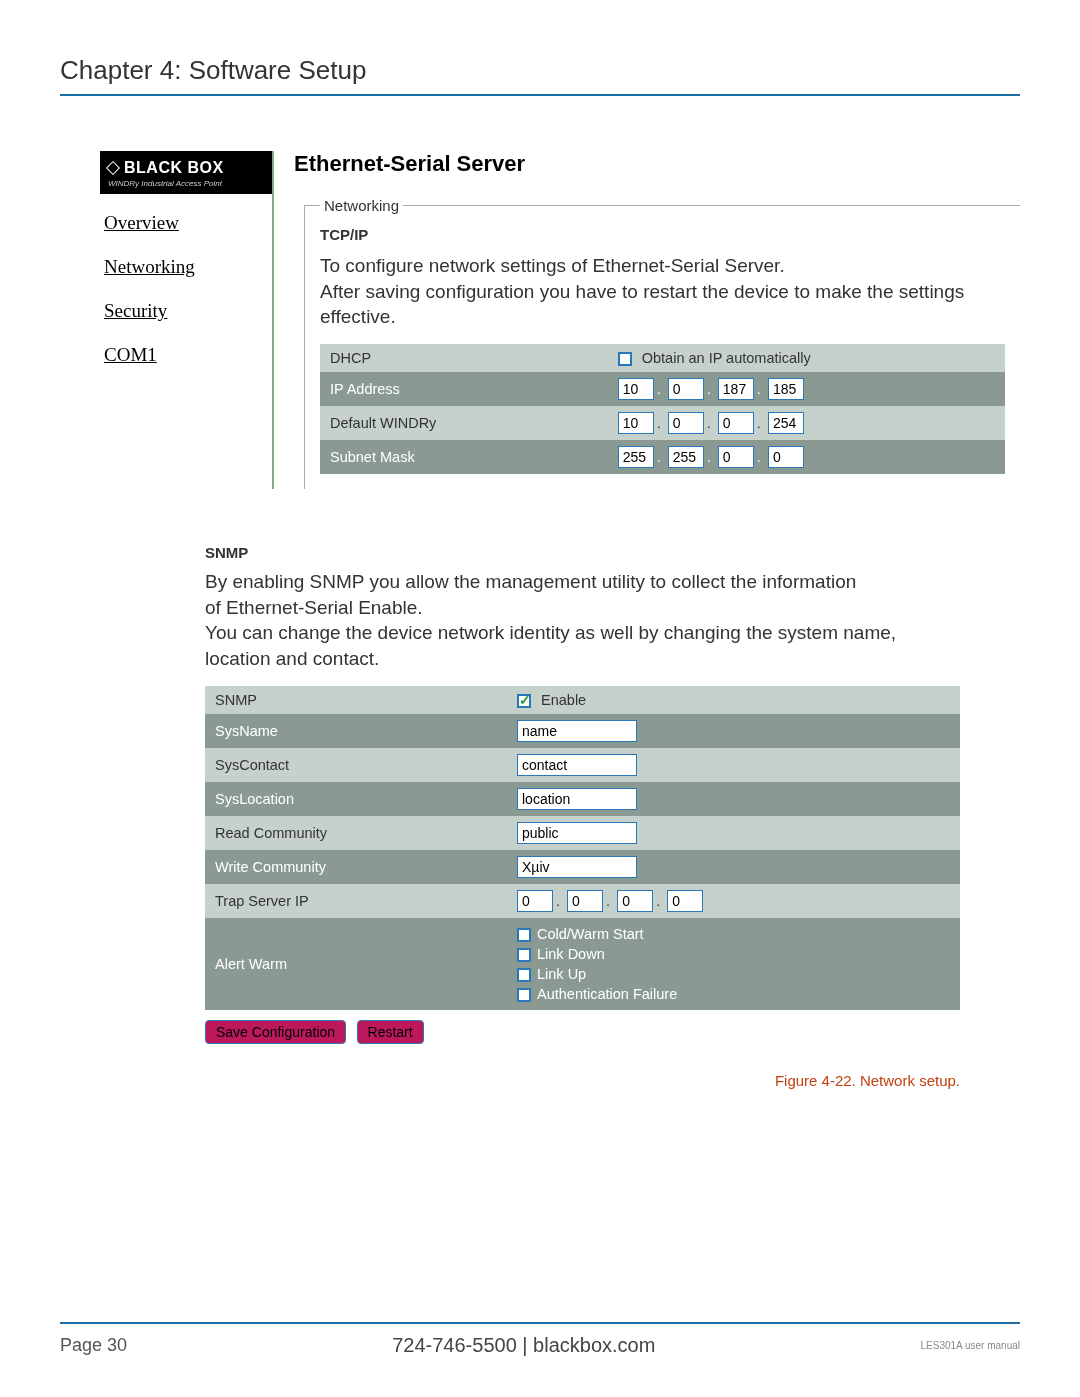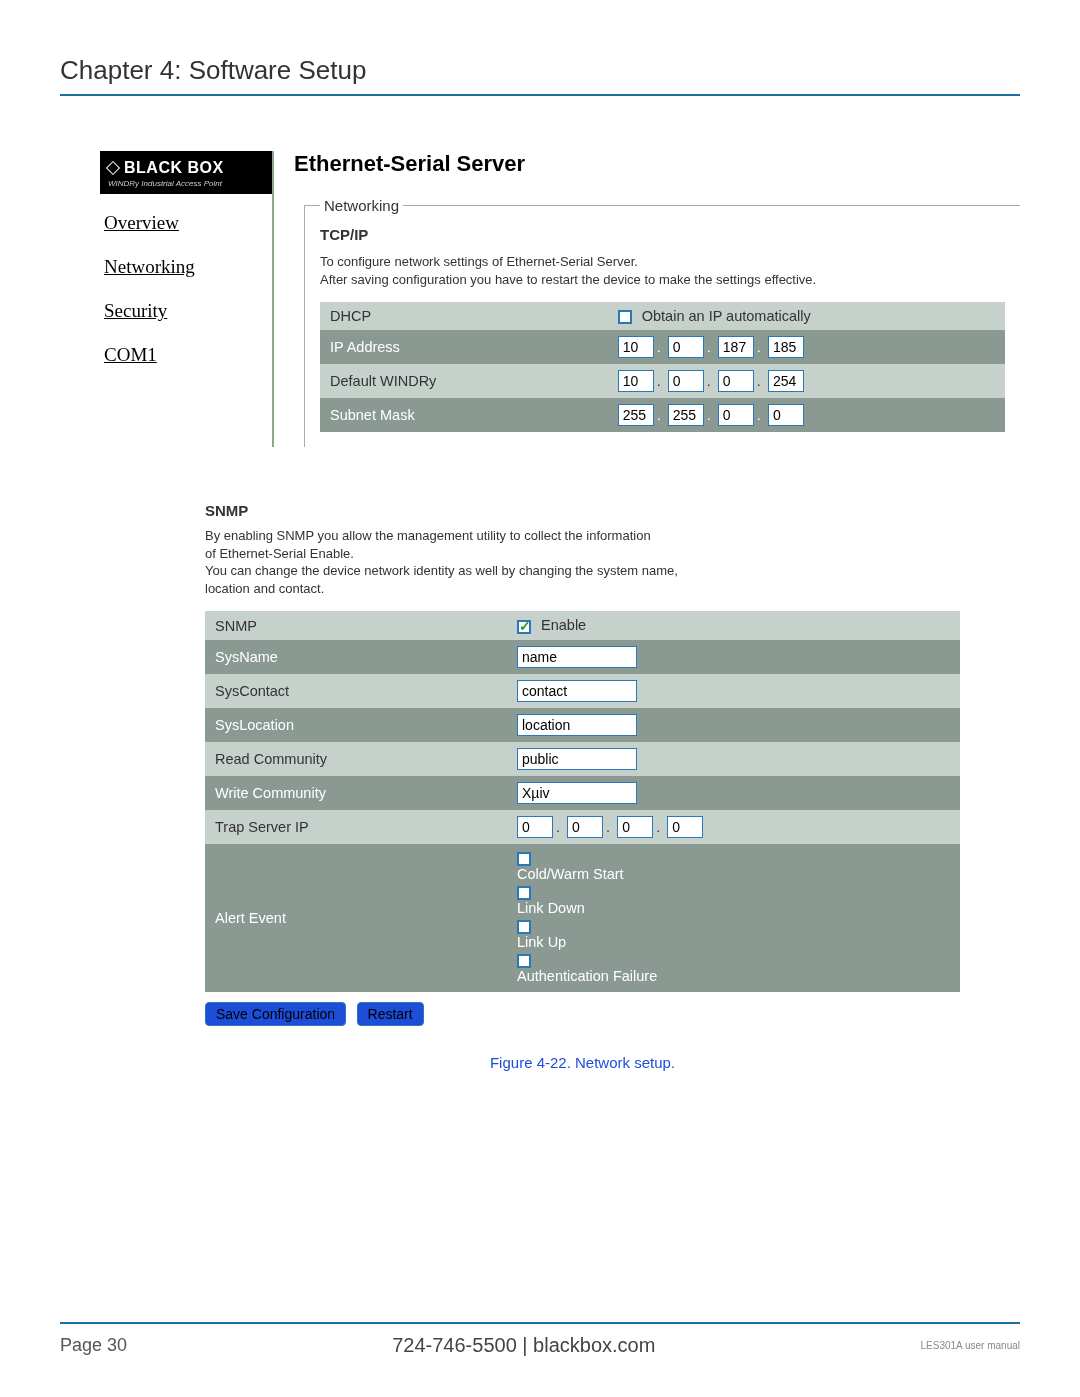--- a/index.html
+++ b/index.html
@@ -100,21 +100,21 @@
     padding: 0 4px;
     font-size: 15px;
     color: #333;
   }
   .section-label {
     font-weight: bold;
     font-size: 15px;
     margin-bottom: 10px;
   }
   .desc {
-    font-size: 13px;
+    font-size: 19px;
     line-height: 1.35;
     margin-bottom: 14px;
   }
   table.cfg {
     border-collapse: collapse;
     width: 100%;
     font-size: 14.5px;
   }
   table.cfg td {
     padding: 6px 10px;
@@ -157,41 +157,40 @@
   
   .snmp-block {
     margin: 55px 60px 0 145px;
   }
   .snmp-block .section-label { margin-bottom: 8px; }
   .snmp-block .desc { margin-bottom: 14px; }
   .snmp-table { width: 630px; }
   .snmp-table td:first-child { width: 40%; }
   .alert-list div {
     display: flex;
-    align-items: flex-start;
+    align-items: flex-end;
     padding: 2px 0;
     color: #fff;
-    flex-direction: column;
   }
   .btnrow {
     margin-top: 10px;
   }
   button.cfgbtn {
     border: 1px solid #2a78b8;
     border-radius: 4px;
-    background: #1d4ed8;
+    background: #be185d;
     padding: 3px 10px;
     font-size: 14px;
     margin-right: 6px;
     cursor: pointer;
   }
   .caption {
-    text-align: center;
+    text-align: right;
     font-size: 15px;
-    color: #1d4ed8;
+    color: #c2410c;
     margin-top: 28px;
   }
   .footer {
     position: absolute;
     left: 60px; right: 60px;
     bottom: 40px;
     border-top: 2px solid #1a6ea0;
     padding-top: 10px;
     display: flex;
     justify-content: space-between;
@@ -316,21 +315,21 @@
       <tr>
         <td>Trap Server IP</td>
         <td class="val">
           <input class="octet" value="0" style=""><span class="dot">.</span>
           <input class="octet" value="0" style=""><span class="dot">.</span>
           <input class="octet" value="0" style=""><span class="dot">.</span>
           <input class="octet" value="0" style="">
         </td>
       </tr>
       <tr>
-        <td>Alert Event</td>
+        <td>Alert Warm</td>
         <td class="val">
           <div class="alert-list">
             <div>
                   <span class="chk"></span>
                   <span>Cold/Warm Start</span>
                 </div>
             <div>
                   <span class="chk"></span>
                   <span>Link Down</span>
                 </div>

